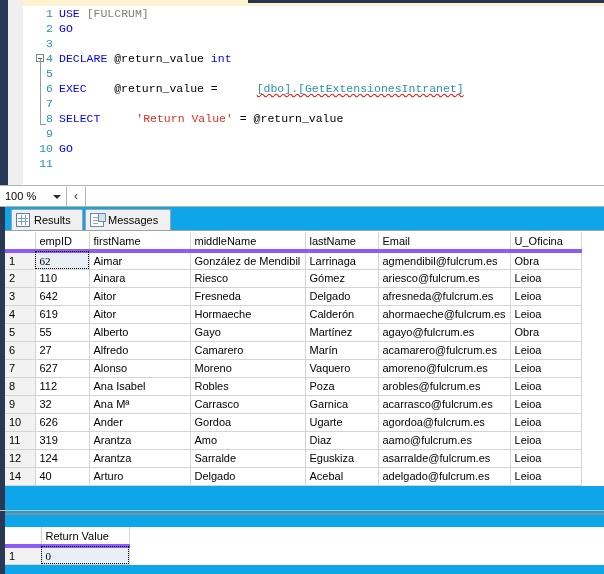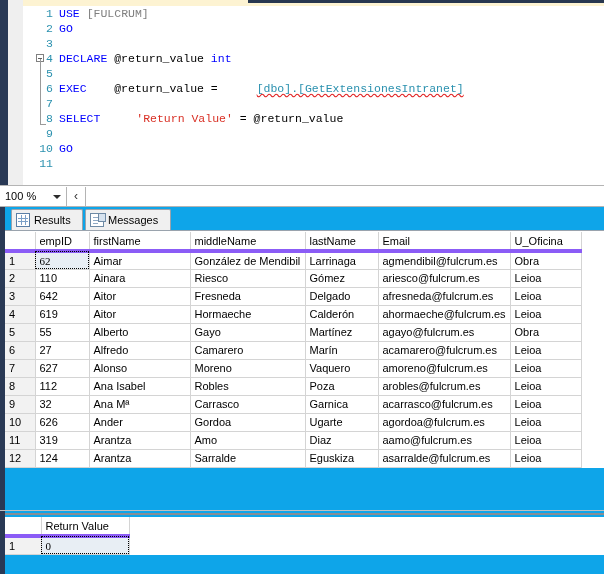--- a/index.html
+++ b/index.html
@@ -309,21 +309,21 @@
     left: 0;
     top: 303px;
     width: 604px;
     height: 1px;
     background: #c0c0c0;
   }
 
   
   #grid-return {
     position: absolute;
-    left: 5px; top: 310px;
+    left: 5px; top: 320px;
     width: 599px;
     background: #ffffff;
   }
   .c-rv-rownum { width: 36px; }
   .c-rv-val    { width: 88px; }
 
   #grid-return-filler {
     position: absolute;
     left: 5px; top: 310px;
     width: 599px; height: 57px;
@@ -503,20 +503,29 @@
           </tr>
           <tr>
             <td class="rowhdr">12</td>
             <td>124</td>
             <td>Arantza</td>
             <td>Sarralde</td>
             <td>Eguskiza</td>
             <td>asarralde@fulcrum.es</td>
             <td>Leioa</td>
           </tr>
+          <tr>
+            <td class="rowhdr">14</td>
+            <td>40</td>
+            <td>Arturo</td>
+            <td>Delgado</td>
+            <td>Acebal</td>
+            <td>adelgado@fulcrum.es</td>
+            <td>Leioa</td>
+          </tr>
         </tbody>
     </table>
   </div>
 
   <div id="grid-main-bottomline2"></div>
   <div id="grid-main-bottomline"></div>
 
   <div id="grid-return-filler"></div>
   <div id="grid-return">
     <table class="grid-table">

